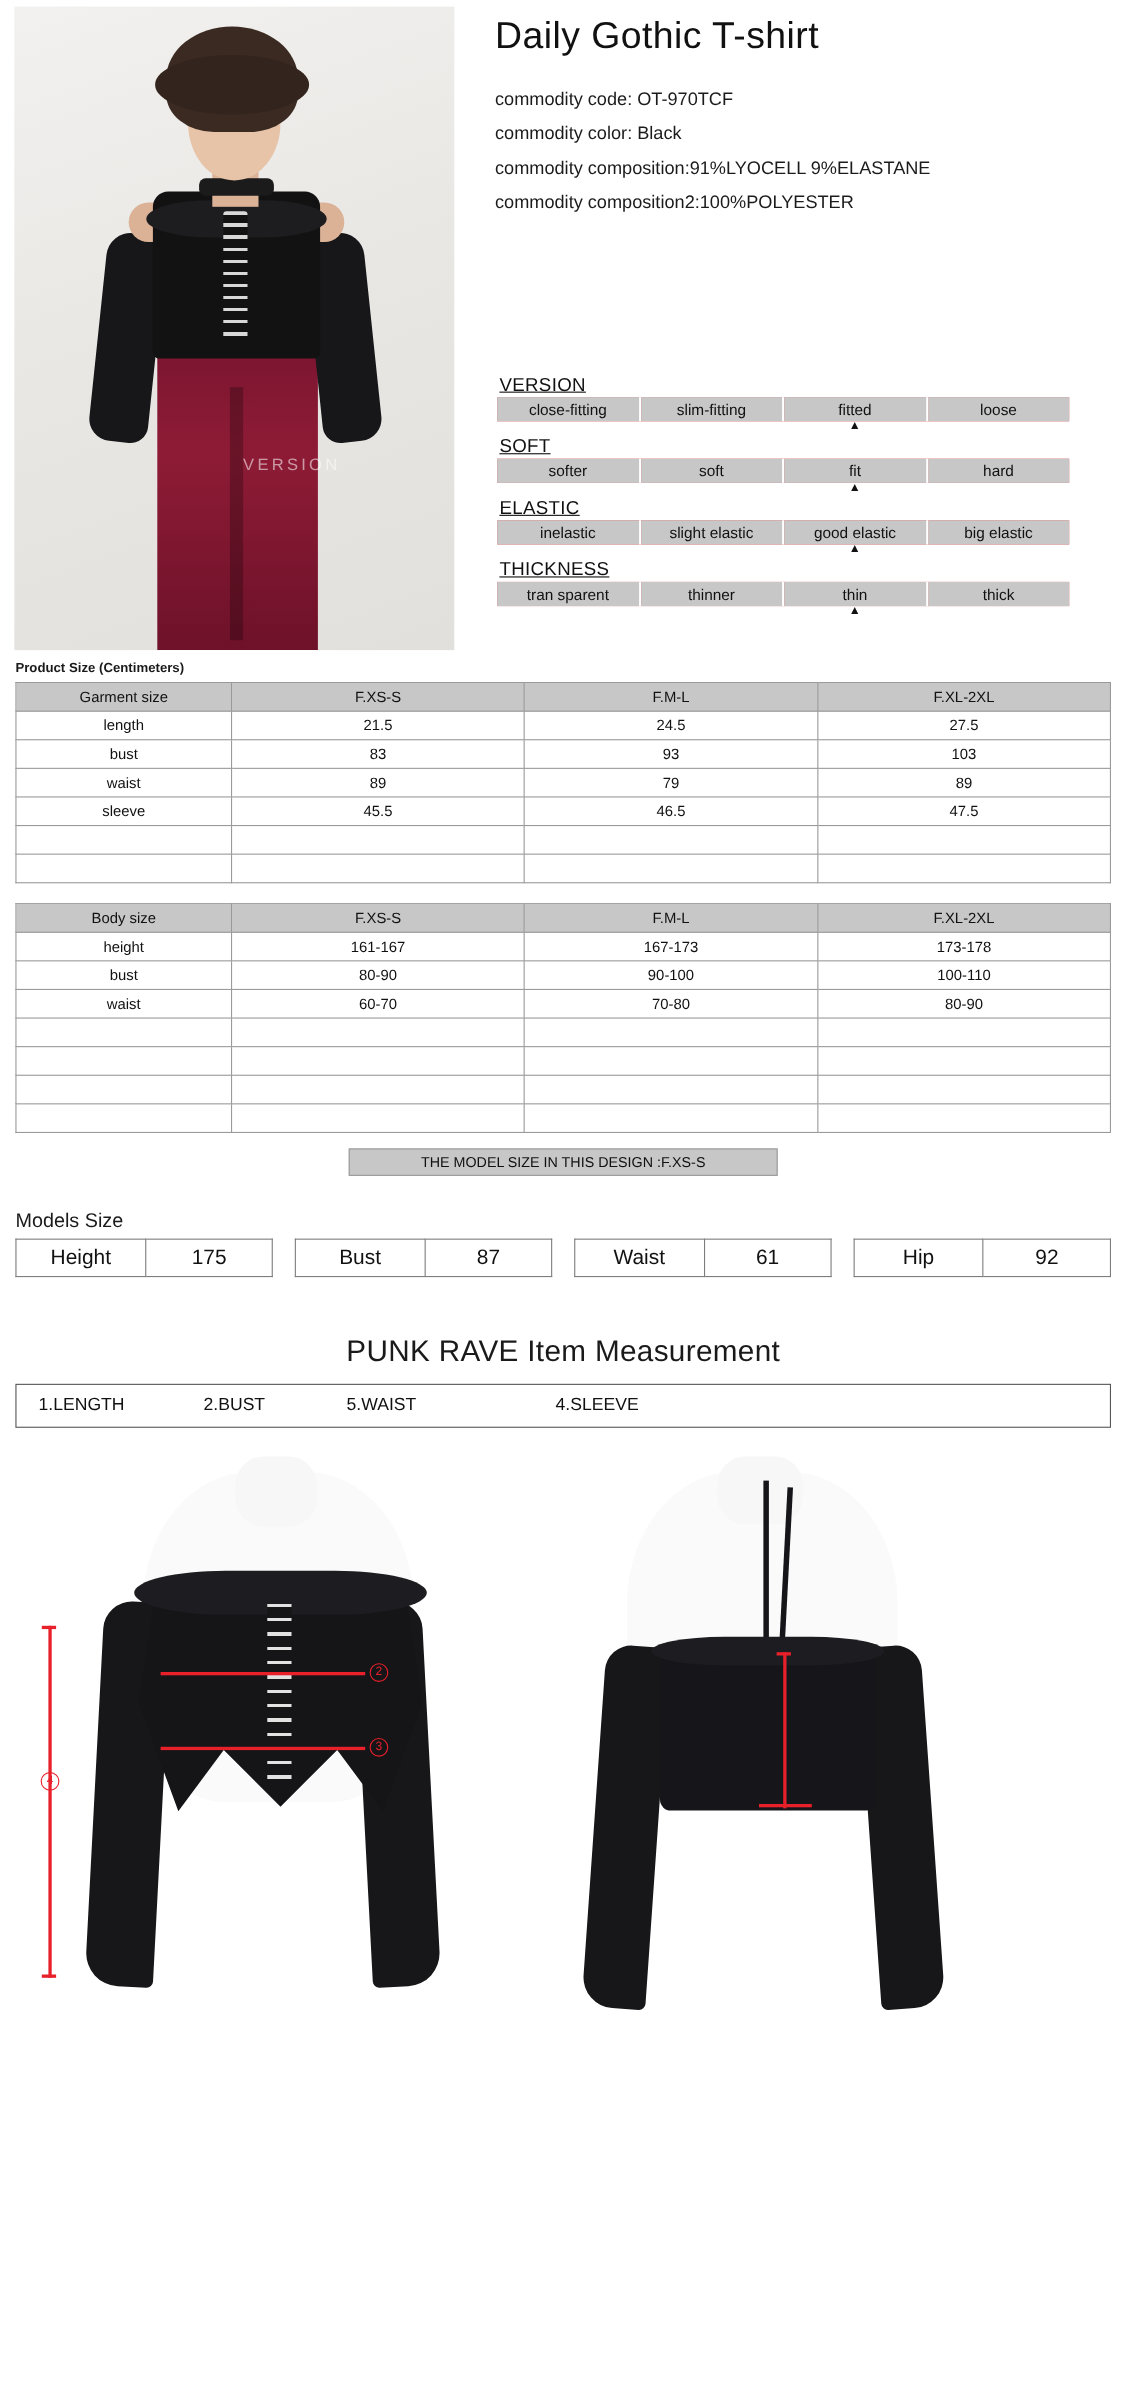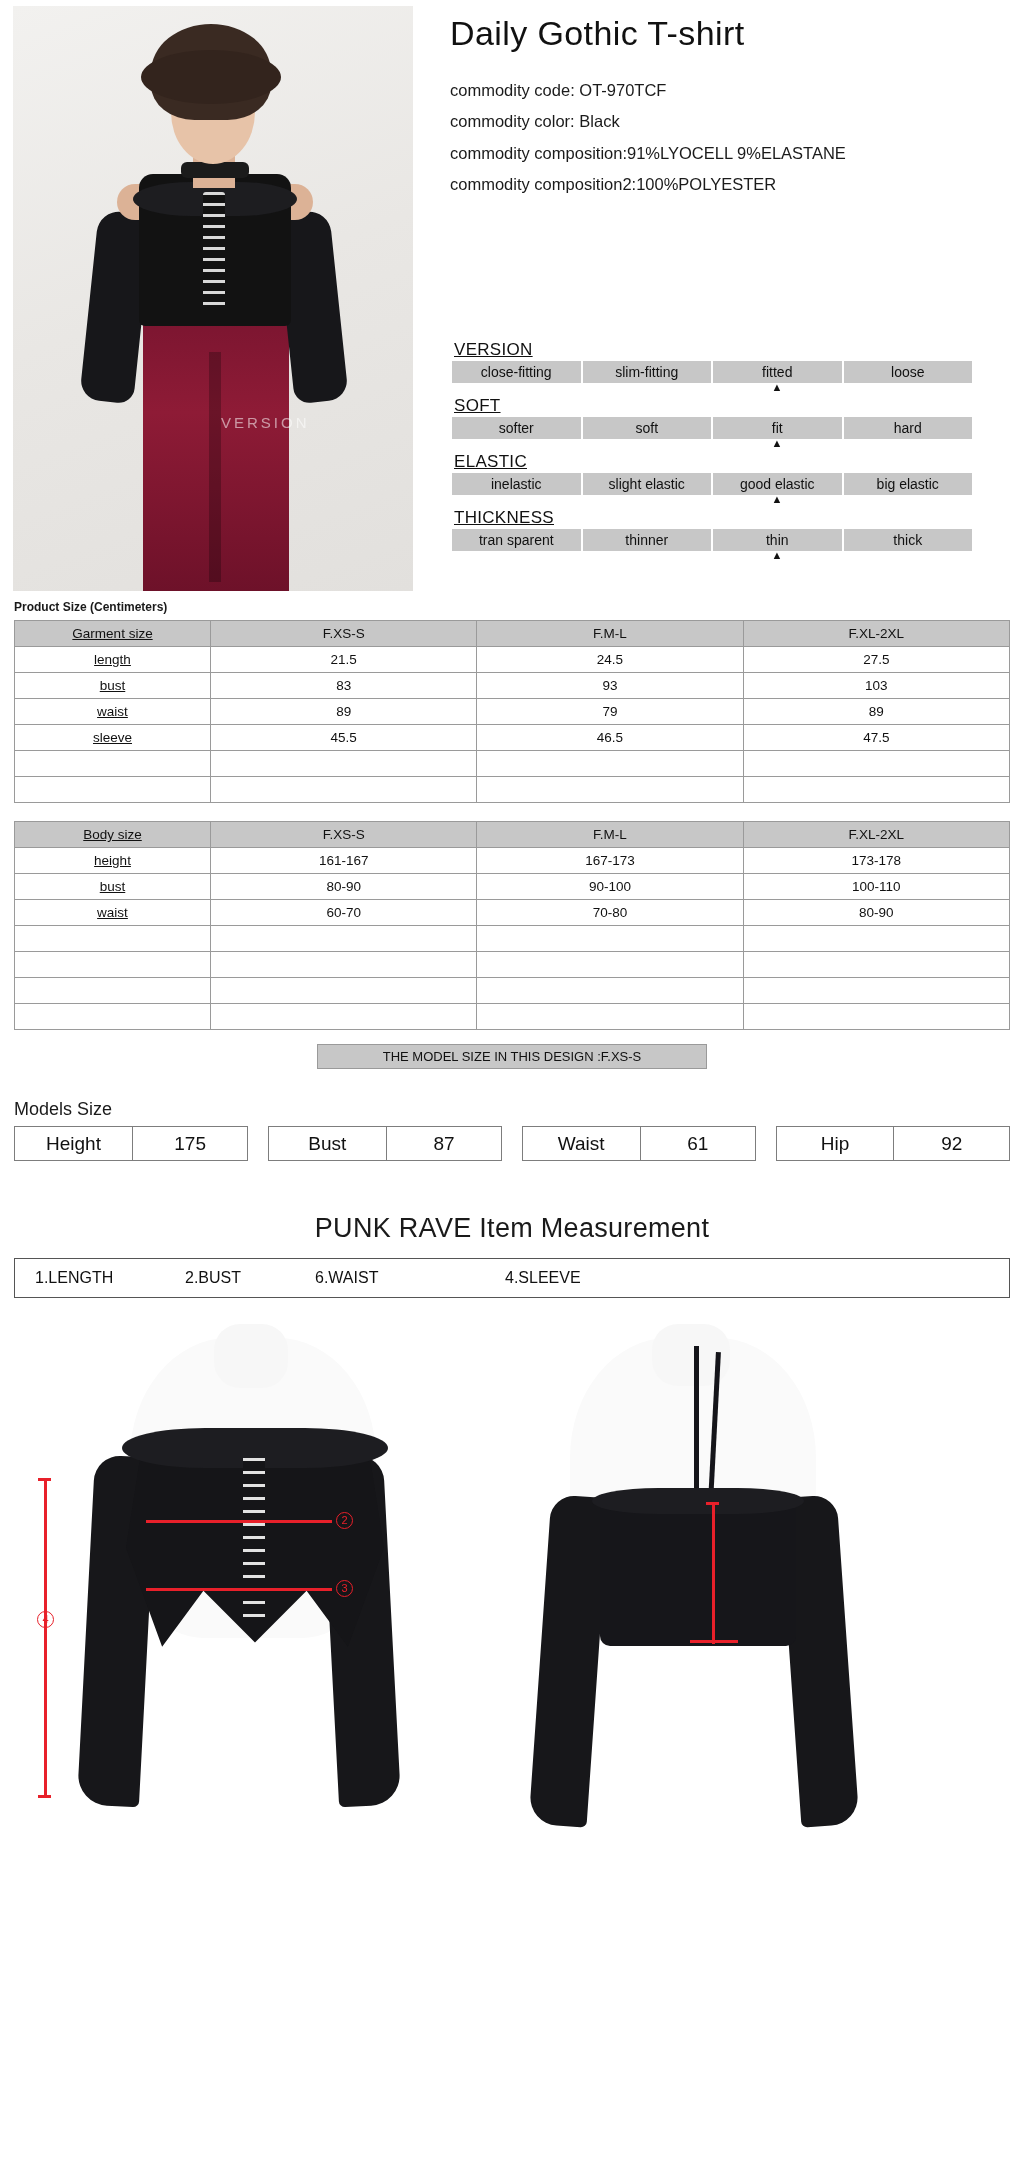--- a/index.html
+++ b/index.html
@@ -153,21 +153,21 @@
   }
   .size-table td, .size-table th {
     border: 1px solid #9a9a9a;
     height: 26px;
     font-size: 13.5px;
     font-weight: normal;
     text-align: center;
     color: #111;
   }
   .size-table .hdr td { background: #c7c7c7; }
-  .size-table td.first { width: 196px; text-decoration: underline; }
+  .size-table td.first { width: 196px; }
   .model-note {
     width: 390px;
     margin: 14px auto 0 auto;
     background: #c7c7c7;
     border: 1px solid #9a9a9a;
     text-align: center;
     font-size: 13px;
     line-height: 23px;
     color: #111;
   }
@@ -521,21 +521,21 @@
           <td style="width:90px">92</td>
         </tr>
       </tbody>
     </table>
   </div>
 
   <div class="meas-title">PUNK RAVE Item  Measurement</div>
   <div class="meas-legend">
     <span class="lg1">1.LENGTH</span>
     <span class="lg2">2.BUST</span>
-    <span class="lg3">6.WAIST</span>
+    <span class="lg3">5.WAIST</span>
     <span class="lg4">4.SLEEVE</span>
   </div>
 
   <div class="diagram">
 
     <div class="mann mann-body-front"></div>
     <div class="neck-front"></div>
     <div class="sleeve-front-l"></div>
     <div class="sleeve-front-r"></div>
     <div class="garment-front"></div>

